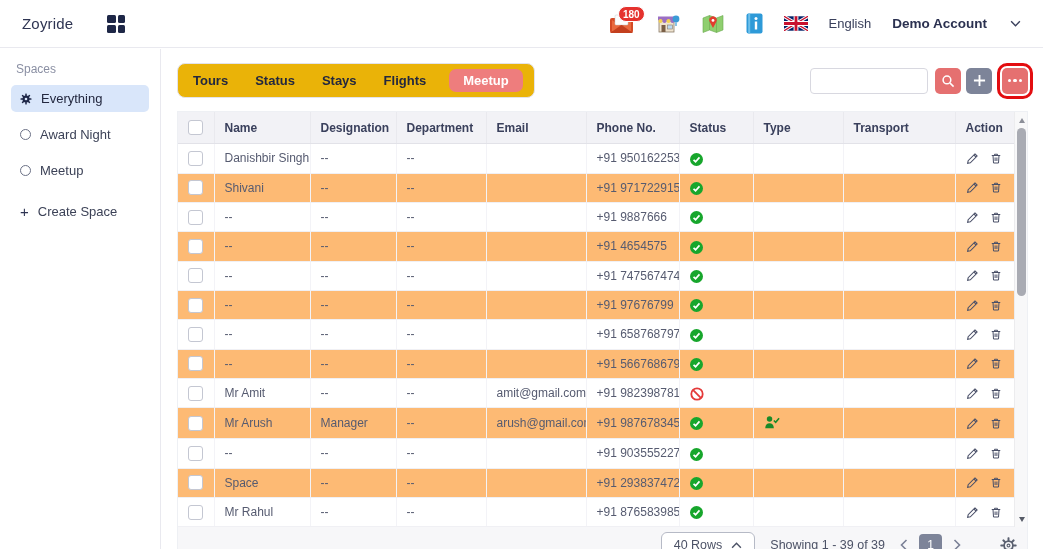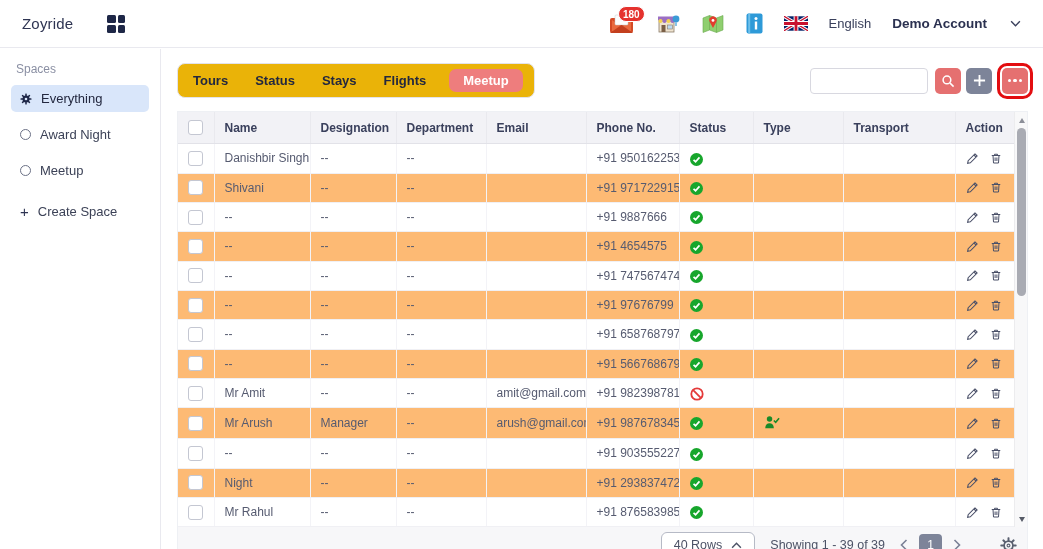--- a/index.html
+++ b/index.html
@@ -681,21 +681,21 @@
                     <path d="M3.5 6 H20.5 M9 6 V3.5 H15 V6 M6 6 L7 21 H17 L18 6"></path>
                     <path d="M10.2 10 V17 M13.8 10 V17"></path>
                   </svg>
         </span>
       </span>
     </td>
   </tr>
 
   <tr class="alt">
     <td><span class="cb"></span></td>
-    <td>Night</td>
+    <td>Space</td>
     <td>--</td>
     <td>--</td>
     <td></td>
     <td>+91 2938374726</td>
     <td>
       <span class="status-ico" style="display: inline-flex;">
         <svg width="13" height="13" viewBox="0 0 14 14">
                   <circle cx="7" cy="7" r="7" fill="#17a62c"></circle>
                   <path d="M3.8 7.3 L6 9.4 L10.2 4.7" stroke="#fff" stroke-width="1.8" fill="none"></path>
                 </svg>

